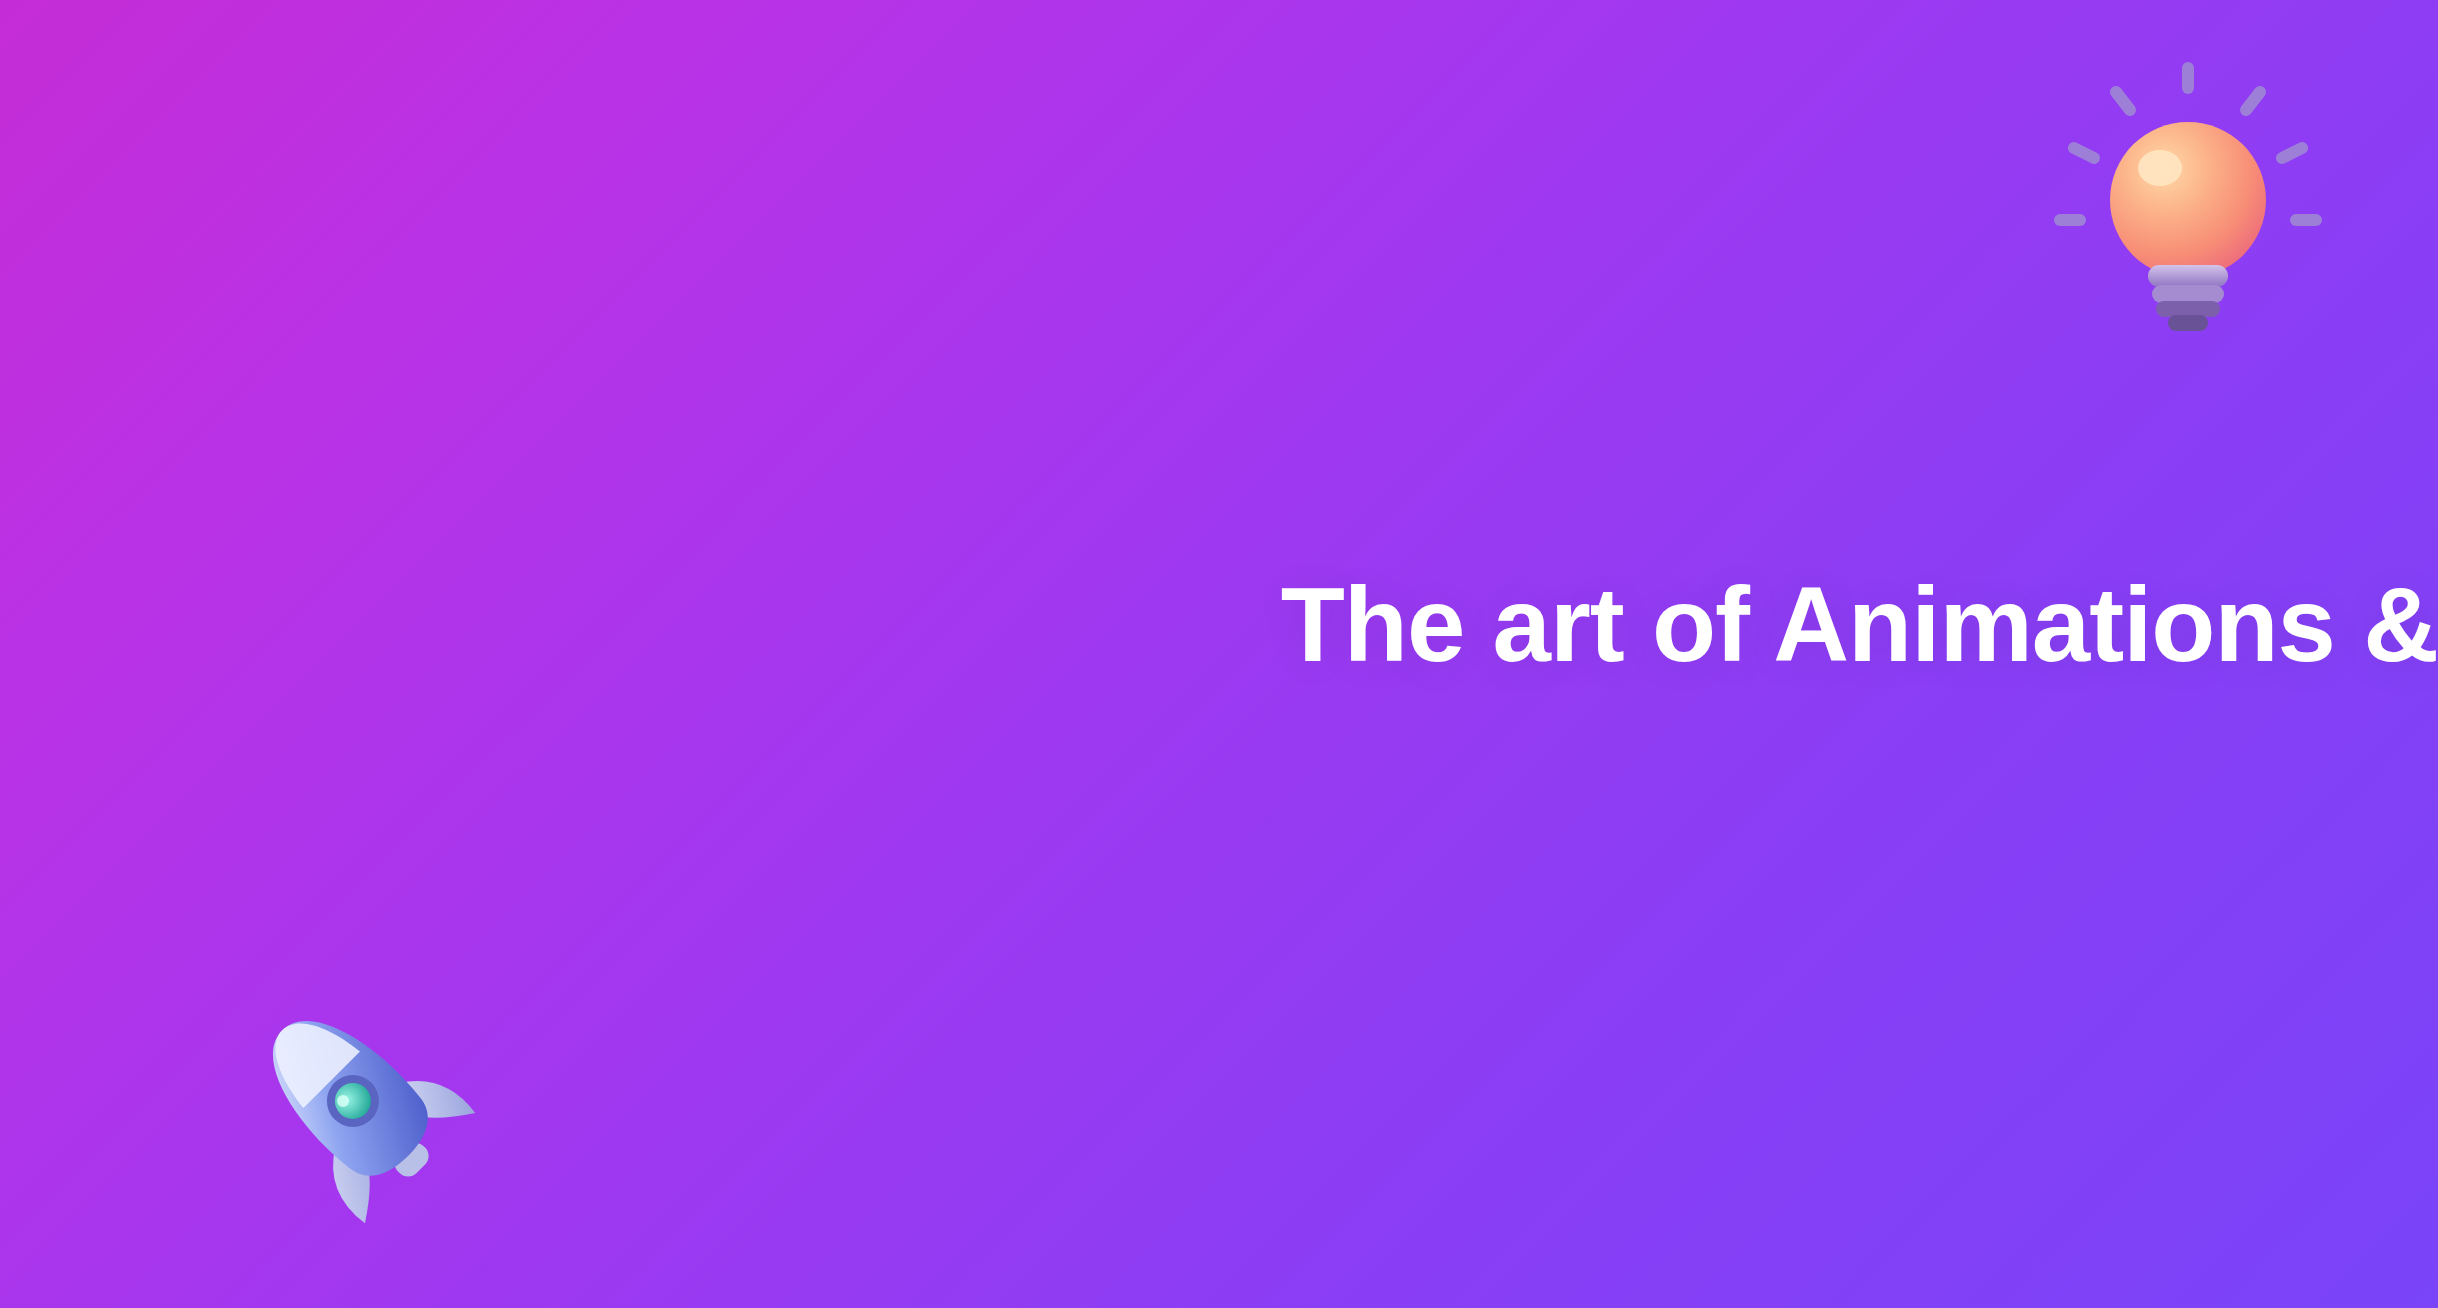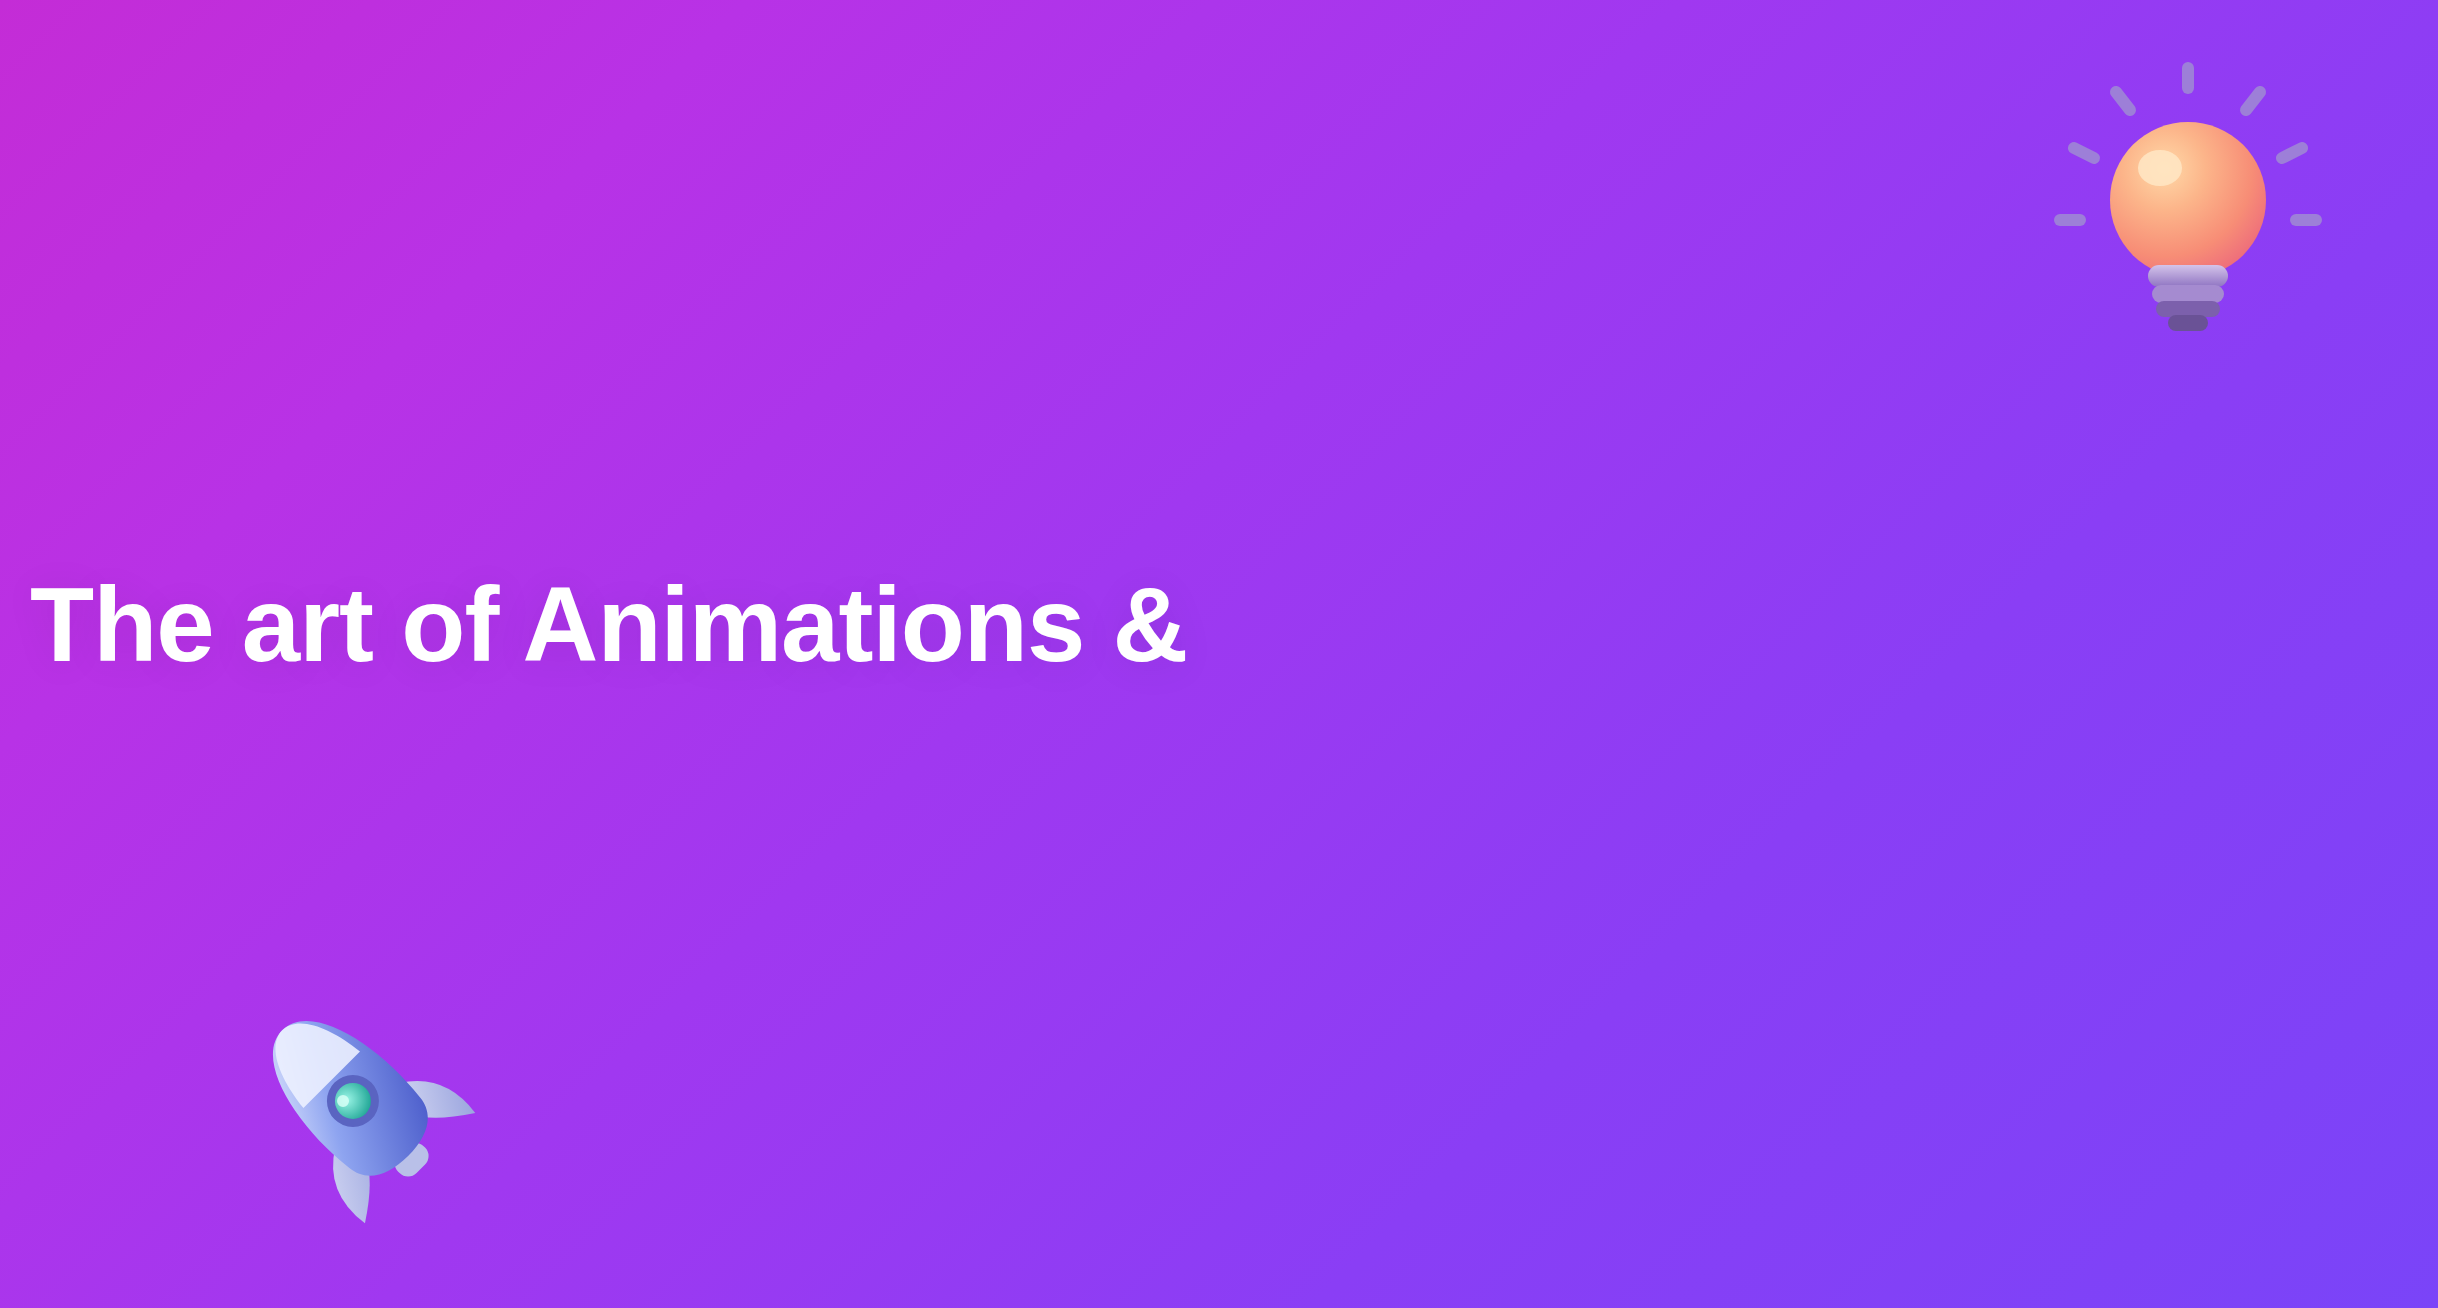--- a/index.html
+++ b/index.html
@@ -9,21 +9,21 @@
   overflow: hidden;
   font-family: 'Segoe UI', -apple-system, BlinkMacSystemFont, 'Helvetica Neue', Arial, sans-serif;
 }
 .hero {
   position: relative;
   width: 100%;
   height: 100%;
   background: linear-gradient(135deg, #c42cd6 0%, #b832e6 20%, #a038f0 45%, #8a3ef5 70%, #7a44f8 100%);
   display: flex;
   align-items: center;
-  justify-content: flex-start;
+  justify-content: flex-end;
   padding-left: 30px;
 }
 .headline {
   text-align: center;
   color: #ffffff;
   font-weight: 800;
   font-size: 105px;
   line-height: 1.4;
   letter-spacing: -1px;
   max-width: 1800px;

